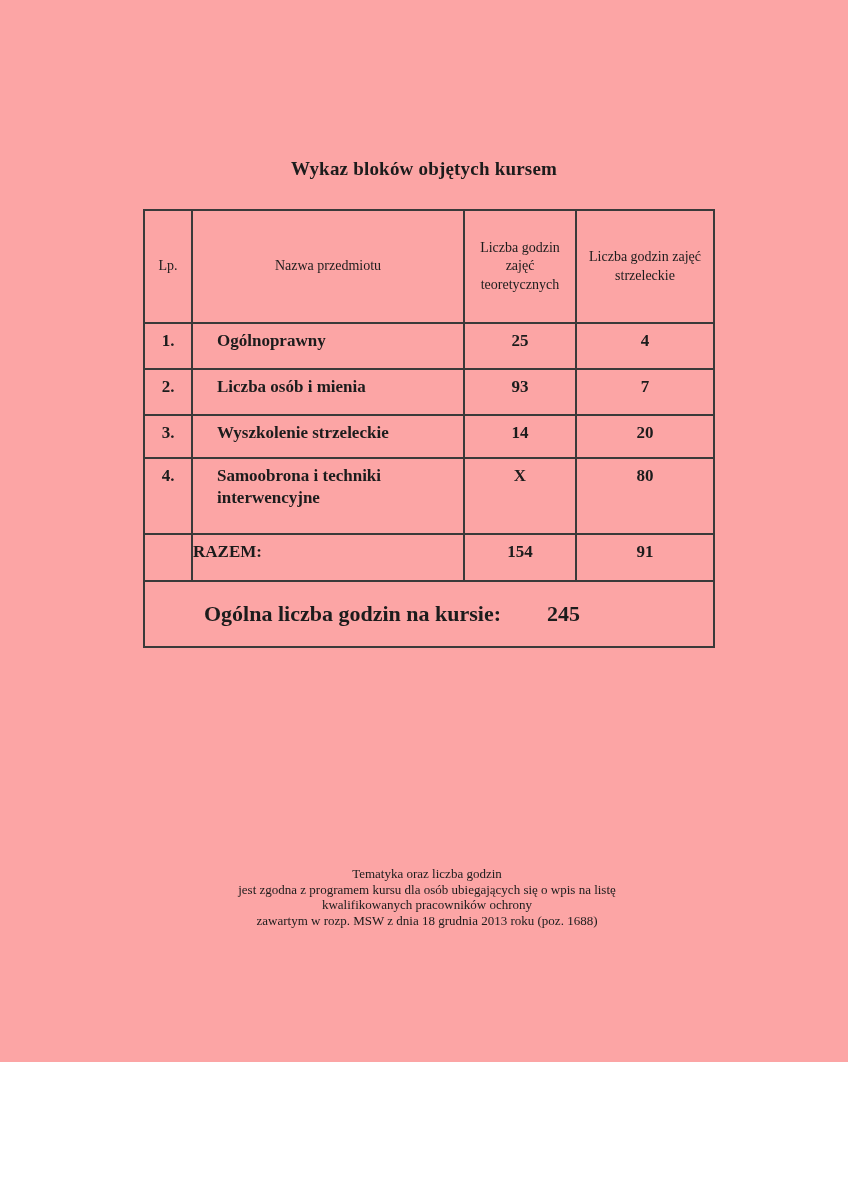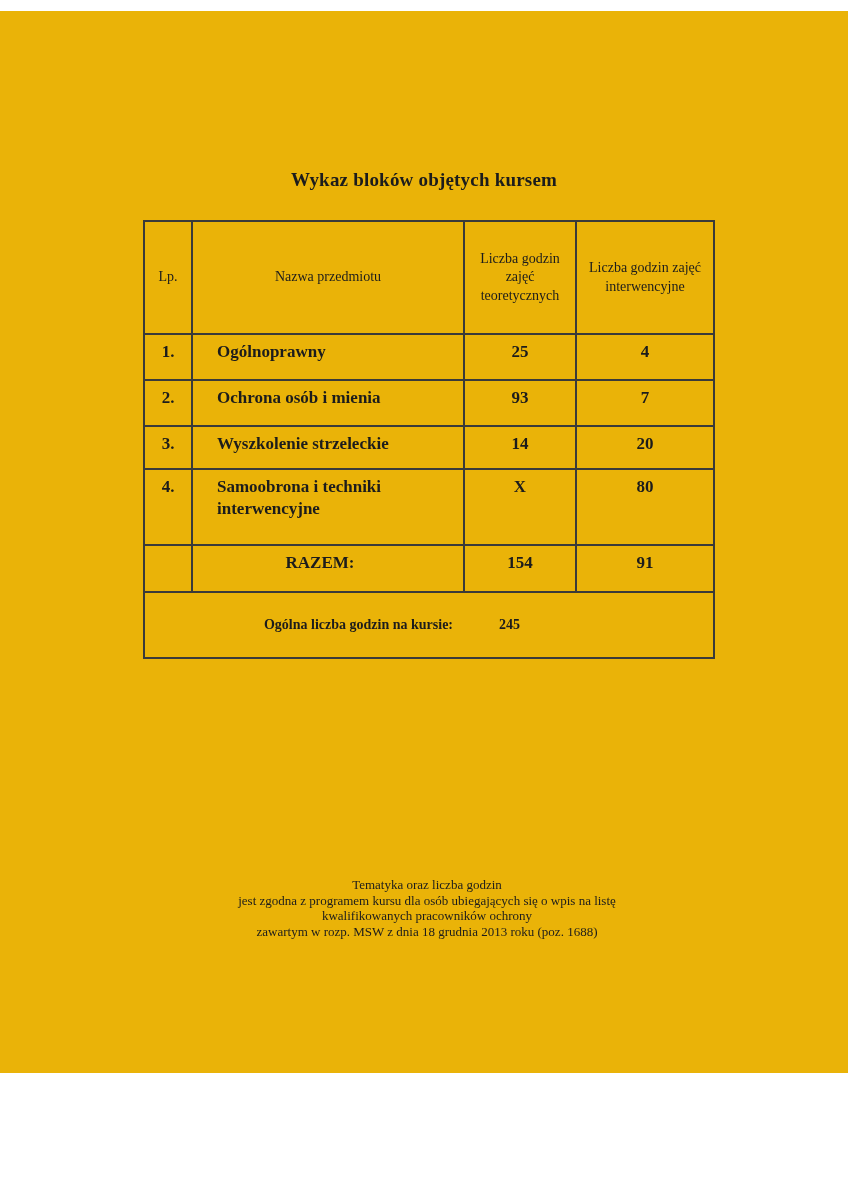--- a/index.html
+++ b/index.html
@@ -1,22 +1,22 @@
 <!DOCTYPE html>
 <html><head>
 <meta charset="utf-8">
 <style>
   * { margin: 0; padding: 0; box-sizing: border-box; }
   html, body { background: #ffffff; }
   .page {
     position: relative;
     width: 848px;
     height: 1062px;
-    margin: 11px auto;
-    background: #eab308;
+    margin: 0 auto;
+    background: #fca5a5;
     font-family: "Liberation Serif", "DejaVu Serif", serif;
     color: #1c1c1c;
     overflow: hidden;
   }
   .doc-title {
     position: absolute;
     top: 158px;
     left: 0;
     width: 848px;
     text-align: center;
@@ -53,30 +53,30 @@
   td.body-cell {
     vertical-align: top;
     font-weight: bold;
     font-size: 17px;
     line-height: 22px;
     padding-top: 6px;
   }
   td.lp-cell { text-align: center; }
   td.name-cell { text-align: left; padding-left: 24px; padding-right: 10px; }
   td.num-cell { text-align: center; }
-  td.summary-label-cell { text-align: center; padding-right: 16px; }
+  td.summary-label-cell { text-align: left; padding-right: 16px; }
   td.total-cell { vertical-align: middle; }
   .total-line {
     display: flex;
     justify-content: center;
     align-items: baseline;
     gap: 46px;
     transform: translateX(-37px);
     font-weight: bold;
-    font-size: 14px;
+    font-size: 22px;
   }
   .footer-note {
     position: absolute;
     top: 866px;
     left: 0;
     width: 848px;
     text-align: center;
     font-size: 13px;
     line-height: 15.5px;
     transform: translateX(3px);
@@ -94,33 +94,33 @@
       <col style="width:48px">
       <col style="width:272px">
       <col style="width:112px">
       <col style="width:138px">
     </colgroup>
     <tbody>
       <tr class="header-row">
         <th class="hdr">Lp.</th>
         <th class="hdr">Nazwa przedmiotu</th>
         <th class="hdr">Liczba godzin zajęć teoretycznych</th>
-        <th class="hdr">Liczba godzin zajęć interwencyjne</th>
+        <th class="hdr">Liczba godzin zajęć strzeleckie</th>
       </tr>
 
       <tr class="row-1">
         <td class="body-cell lp-cell">1.</td>
         <td class="body-cell name-cell">Ogólnoprawny</td>
         <td class="body-cell num-cell">25</td>
         <td class="body-cell num-cell">4</td>
       </tr>
 
       <tr class="row-2">
         <td class="body-cell lp-cell">2.</td>
-        <td class="body-cell name-cell">Ochrona osób i mienia</td>
+        <td class="body-cell name-cell">Liczba osób i mienia</td>
         <td class="body-cell num-cell">93</td>
         <td class="body-cell num-cell">7</td>
       </tr>
 
       <tr class="row-3">
         <td class="body-cell lp-cell">3.</td>
         <td class="body-cell name-cell">Wyszkolenie strzeleckie</td>
         <td class="body-cell num-cell">14</td>
         <td class="body-cell num-cell">20</td>
       </tr>

